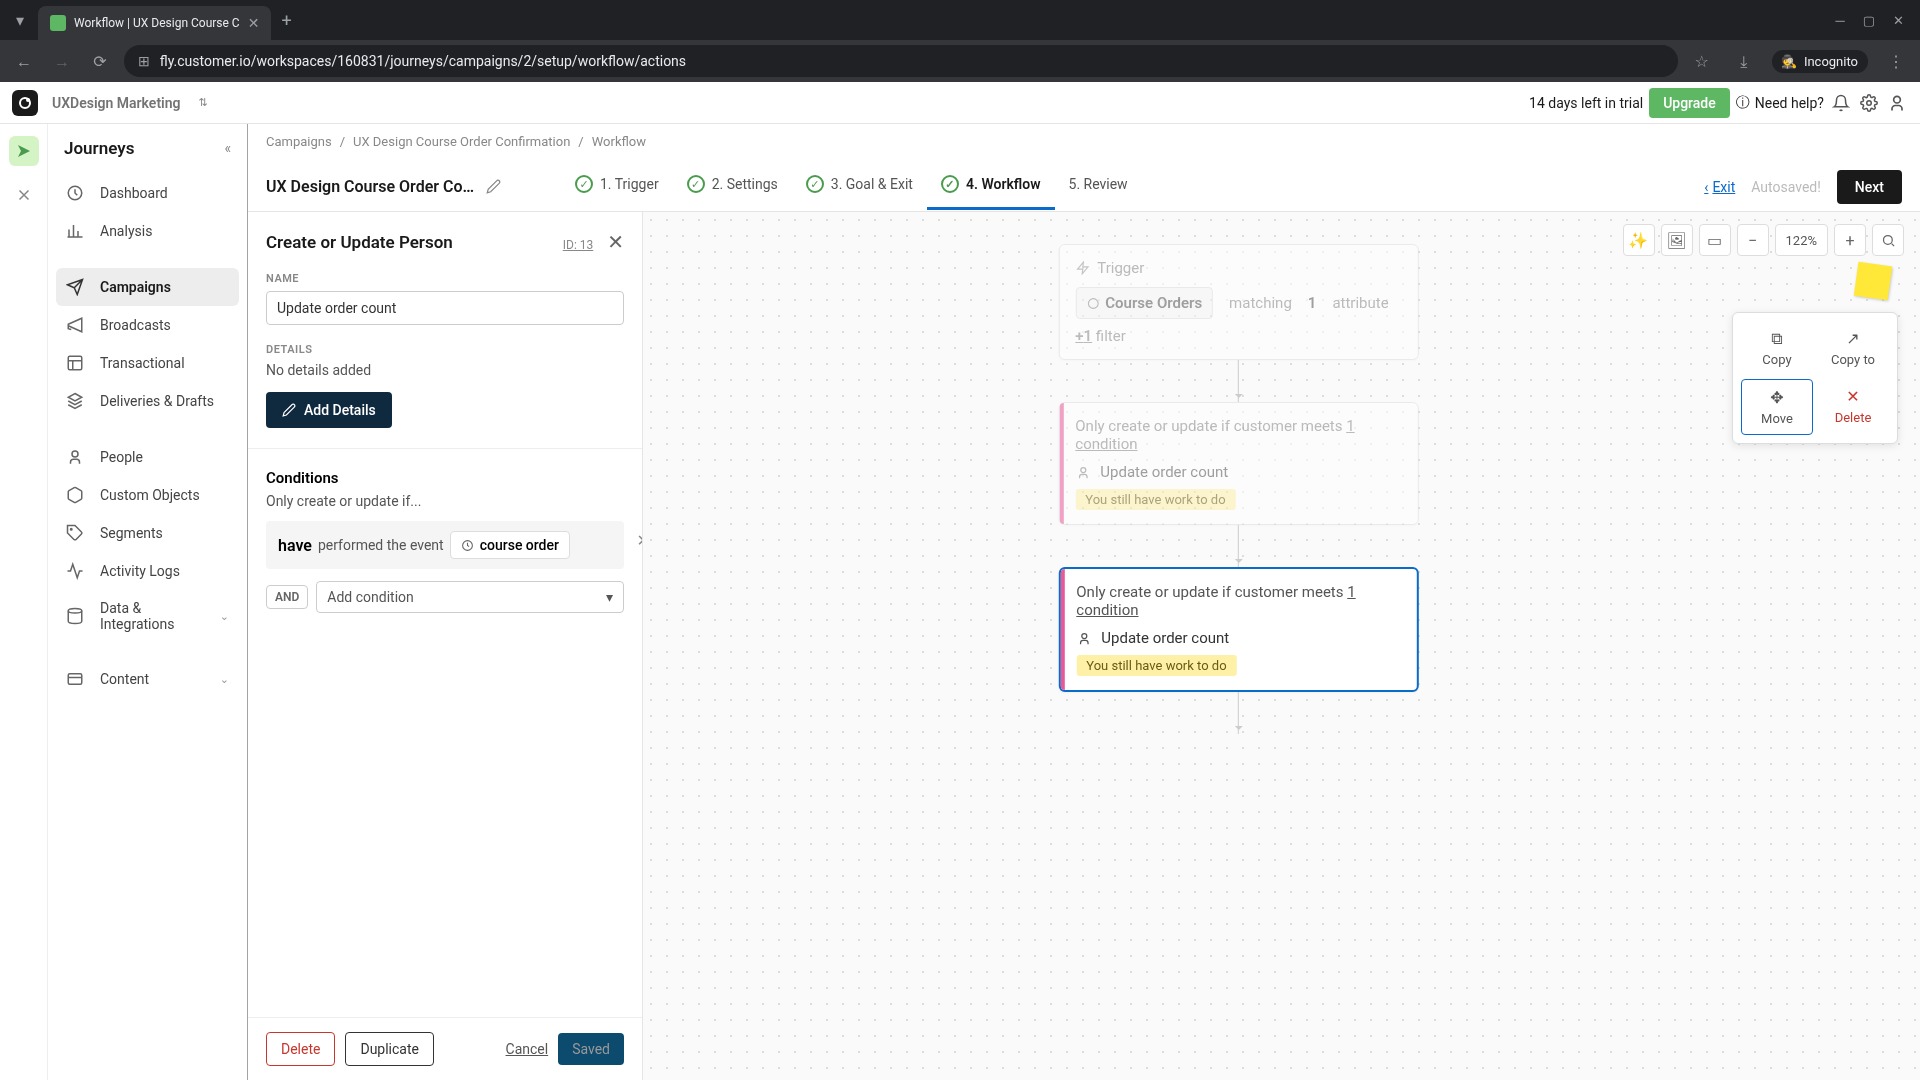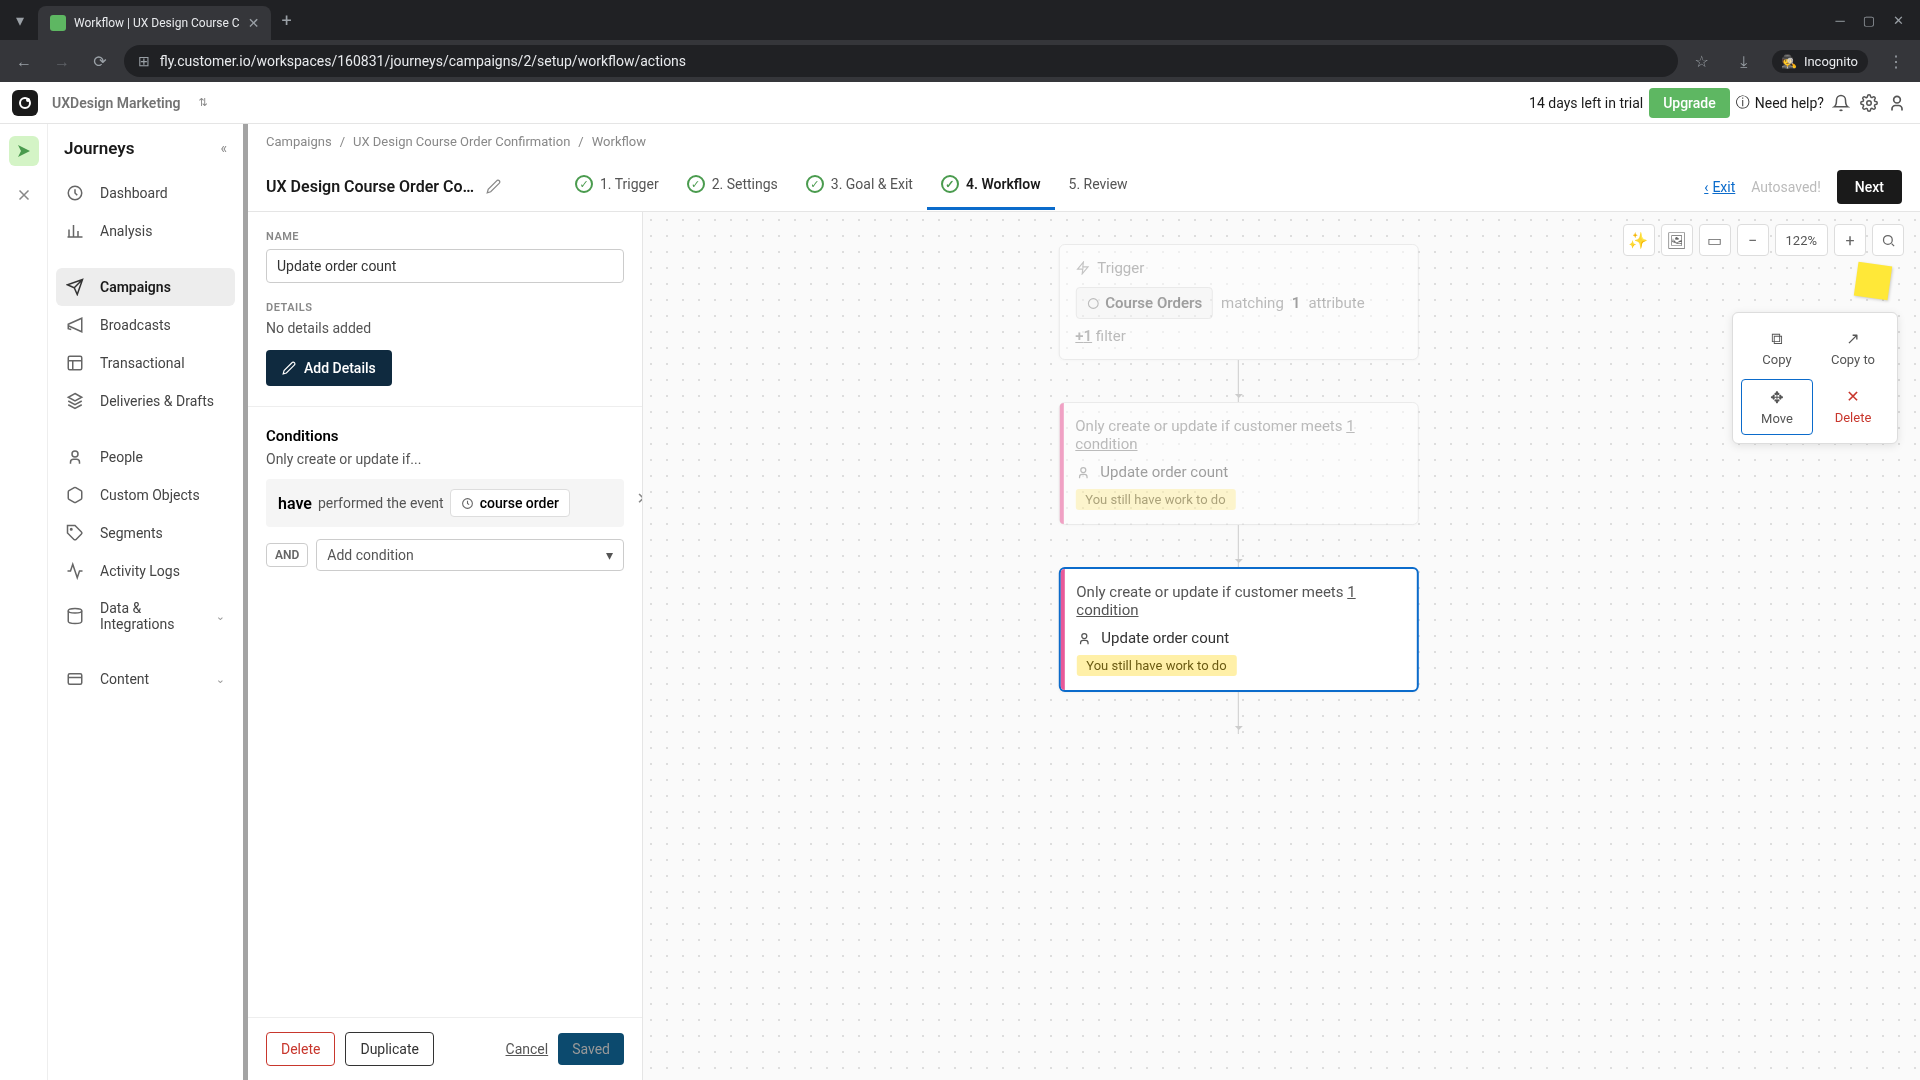--- a/index.html
+++ b/index.html
@@ -36,21 +36,21 @@
 .icon-btn { width: 22px; height: 22px; display: flex; align-items: center; justify-content: center; color: #555; cursor: pointer; }
 
 .main-area { flex: 1; display: flex; overflow: hidden; }
 
 
 .sidebar-rail { width: 48px; background: #fff; border-right: 1px solid #eee; padding-top: 12px; display: flex; flex-direction: column; align-items: center; gap: 14px; }
 .rail-icon { width: 30px; height: 30px; border-radius: 6px; display: flex; align-items: center; justify-content: center; color: #666; cursor: pointer; }
 .rail-icon.active { background: #d4f4c6; }
 .rail-icon.active svg path { fill: #4a9b4e; }
 
-.sidebar { width: 200px; background: #fff; border-right: 5px solid #a3a3a3; padding: 14px 8px; }
+.sidebar { width: 200px; background: #fff; border-right: 1px solid #a3a3a3; padding: 14px 8px; }
 .sidebar-header { display: flex; align-items: center; justify-content: space-between; padding: 0 8px 16px; }
 .sidebar-title { font-size: 17px; font-weight: 600; color: #1a1a1a; }
 .collapse-btn { color: #888; cursor: pointer; font-size: 14px; }
 .nav-item { display: flex; align-items: center; gap: 16px; padding: 10px 10px; border-radius: 6px; cursor: pointer; color: #444; font-size: 14px; }
 .nav-item.active { background: #ededed; font-weight: 600; color: #1a1a1a; }
 .nav-item.section-gap { margin-top: 18px; }
 .nav-icon { width: 18px; height: 18px; display: flex; align-items: center; justify-content: center; color: #555; flex-shrink: 0; }
 .nav-chevron { margin-left: auto; color: #999; font-size: 11px; }
 
 
@@ -385,20 +385,27 @@
             </span>
           <span class="autosaved">Autosaved!</span>
           <button class="next-btn">Next</button>
         </div>
       </div>
 
       <div class="workspace">
 
         <div class="side-panel">
           <div class="panel-body">
+            <div class="panel-header">
+              <span class="panel-title">Create or Update Person</span>
+              <div>
+                <span class="panel-id">ID: 13</span>
+                <span class="close-x">✕</span>
+              </div>
+            </div>
             <label class="field-label">NAME</label>
             <input class="text-input" value="Update order count" style="">
             <div style="height:18px"></div>
             <label class="field-label">DETAILS</label>
             <div class="details-text">No details added</div>
             <button class="add-details-btn">
               <svg width="14" height="14" viewBox="0 0 24 24" fill="none" stroke="#fff" stroke-width="2">
                   <path d="M17 3a2.85 2.85 0 114 4L7.5 20.5 2 22l1.5-5.5z"></path>
                 </svg>
               <span>Add Details</span>
@@ -473,21 +480,21 @@
           </div>
 
           <div class="flow">
             <div class="node faded">
               <div class="trigger-label">
                 <svg width="14" height="14" viewBox="0 0 24 24" fill="none" stroke="#999" stroke-width="2">
                     <path d="M13 2L3 14h9l-1 8 10-12h-9z"></path>
                   </svg>
                 <span>Trigger</span>
               </div>
-              <div style="display:flex;align-items:center;flex-wrap:wrap;gap:4px;">
+              <div style="display:flex;align-items:center;flex-wrap:wrap;gap:12px;">
                 <span class="seg-pill">
                   <svg width="13" height="13" viewBox="0 0 24 24" fill="none" stroke="#888" stroke-width="2">
                       <circle cx="12" cy="12" r="9"></circle>
                     </svg>
                   <span>Course Orders</span>
                 </span>
                 <span class="match-text">matching</span>
                 <span class="match-text match-bold">1</span>
                 <span class="match-text">attribute</span>
               </div>

